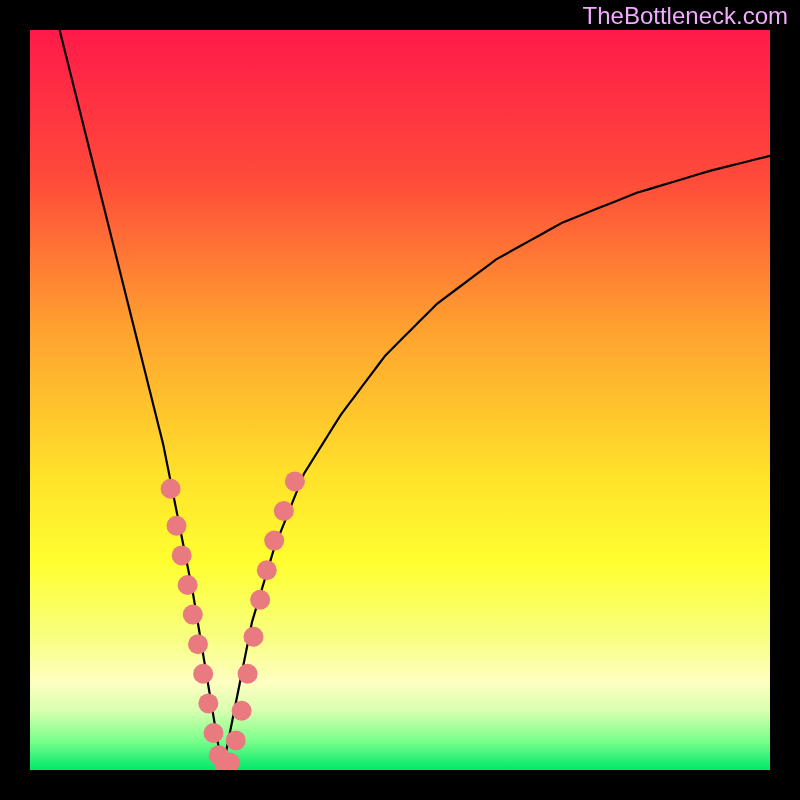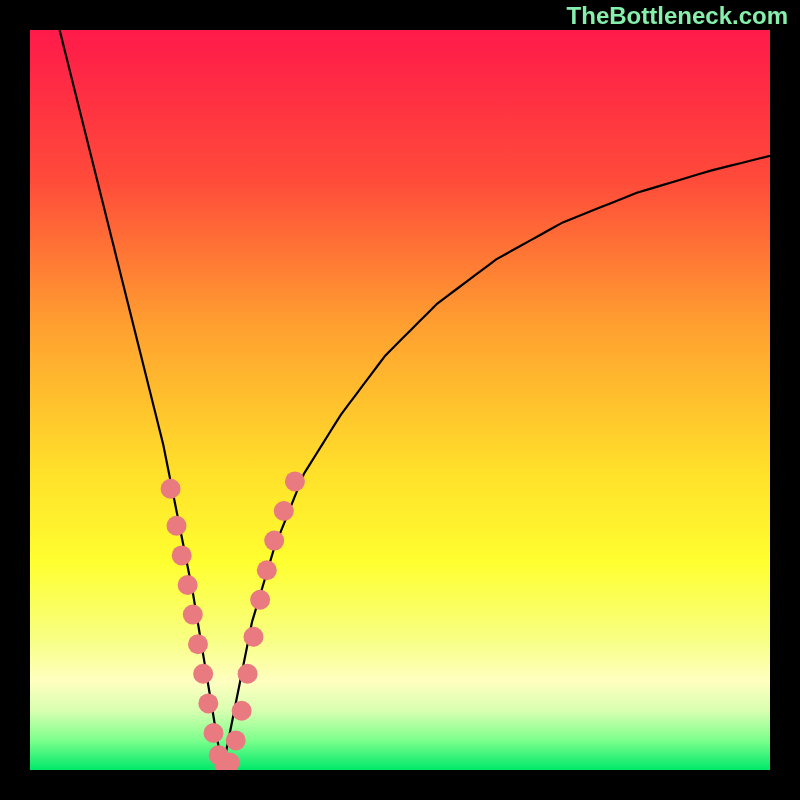--- a/index.html
+++ b/index.html
@@ -1,18 +1,18 @@
 <!DOCTYPE html>
 <html><head>
 <meta charset="utf-8">
 <style>
   html,body{margin:0;padding:0;width:800px;height:800px;overflow:hidden;background:#000;font-family:Arial,Helvetica,sans-serif}
   .frame{position:absolute;left:0;top:0;width:800px;height:800px;background:#000}
   .plot{position:absolute;left:30px;top:30px;width:740px;height:740px;overflow:hidden}
-  .watermark{position:absolute;top:2px;right:12px;color:#86efac;font-size:24px;font-weight:700;letter-spacing:0;z-index:5}
+  .watermark{position:absolute;top:2px;right:12px;color:#f0abfc;font-size:24px;font-weight:400;letter-spacing:0;z-index:5}
   svg{display:block}
 </style>
 </head>
 <body>
 <div class="frame">
   <div class="watermark">TheBottleneck.com</div>
   <div class="plot">
     <svg id="svg" width="740" height="740" viewBox="0 0 740 740">
         <defs>
           <linearGradient id="bg" x1="0" y1="0" x2="0" y2="1">

